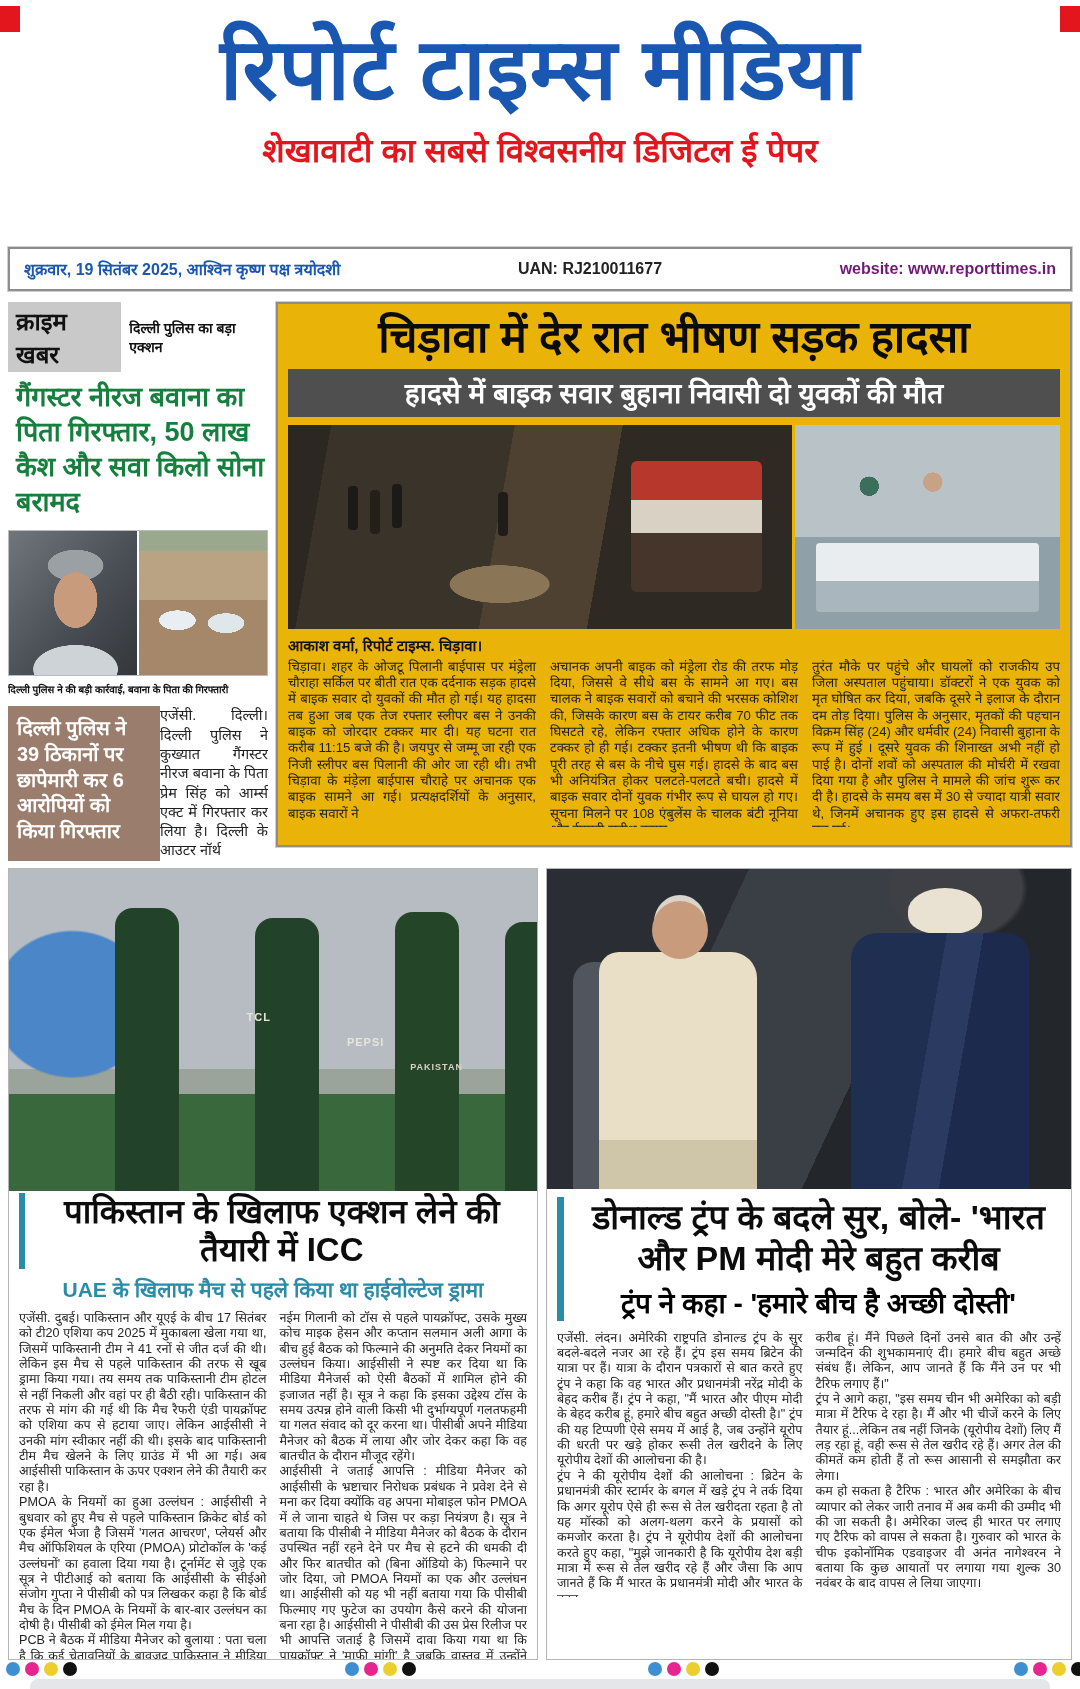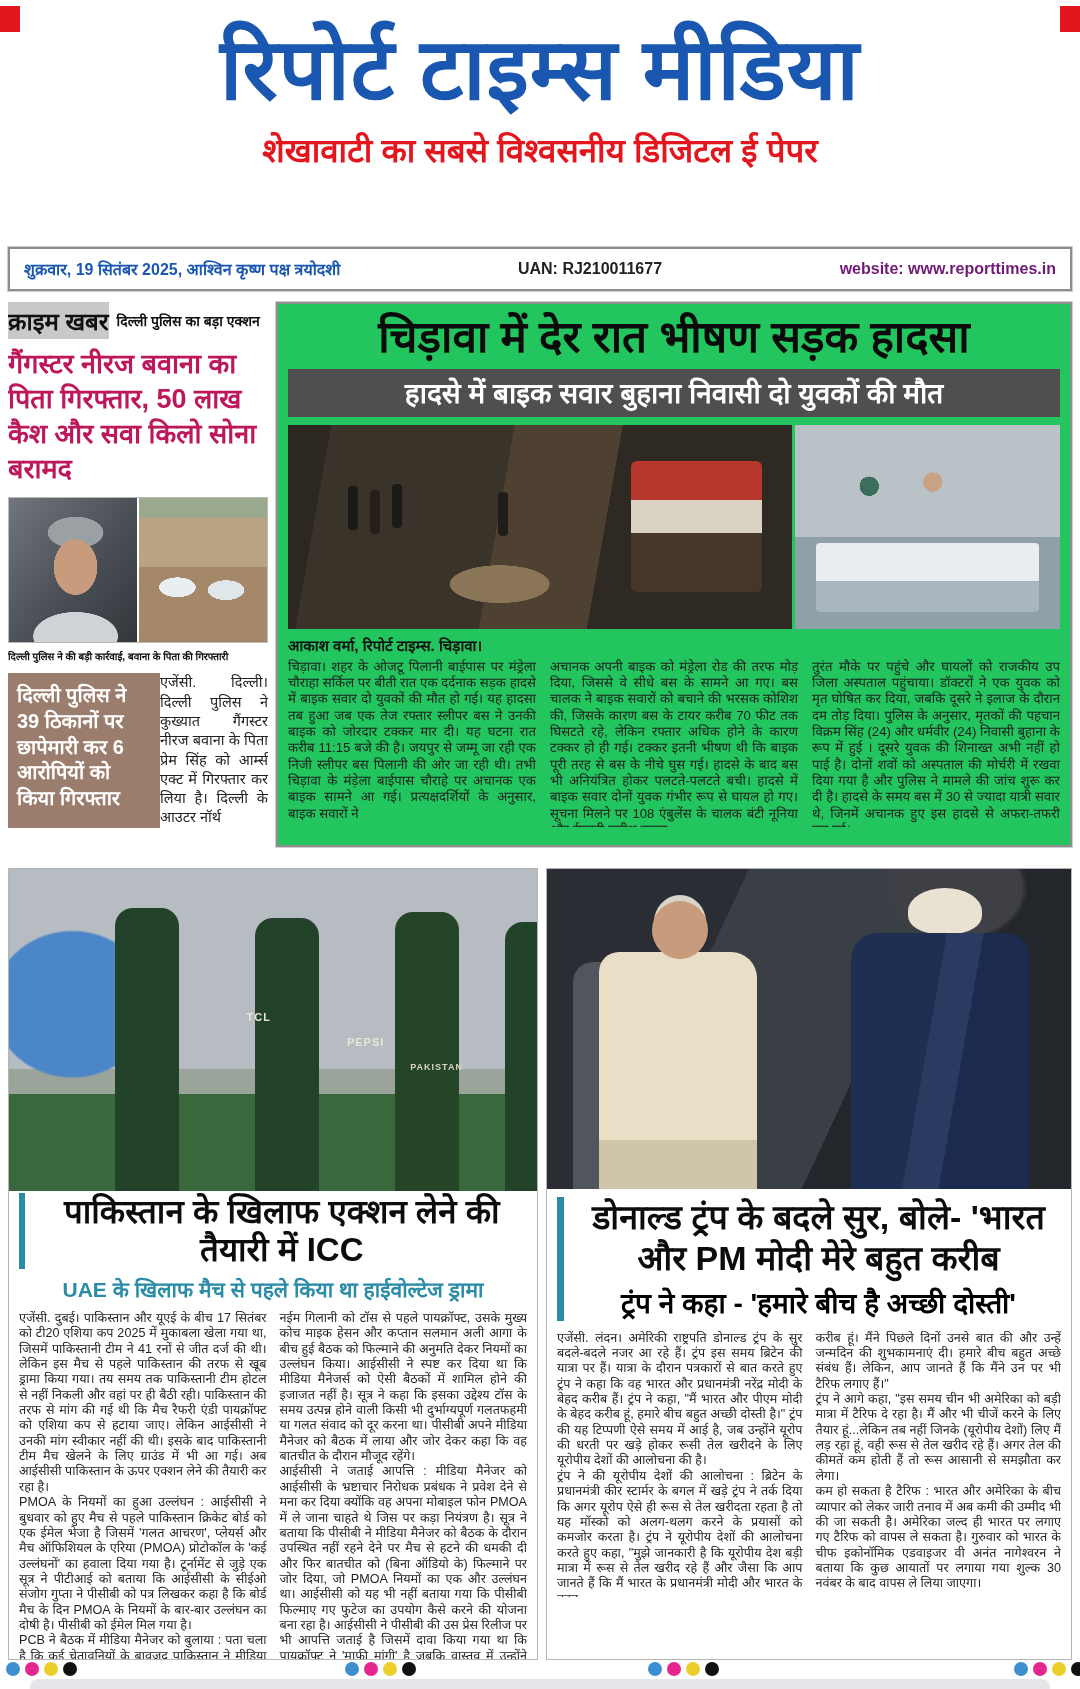--- a/index.html
+++ b/index.html
@@ -19,40 +19,40 @@
 
   
   .datebar { position:absolute; top:247px; left:8px; right:8px; height:44px; border:2px solid #8d8d8d; box-shadow:0 0 0 1px #cfcfcf; background:#fff; display:flex; align-items:center; justify-content:space-between; padding:4px 14px; }
   .datebar .date { color:#1a57b0; font-size:16px; font-weight:600; }
   .datebar .uan { color:#222; font-size:16px; font-weight:600; }
   .datebar .web { color:#701a75; font-size:16px; font-weight:600; }
 
   
   .crime { position:absolute; top:302px; left:8px; width:260px; height:562px; overflow:hidden; }
   .crime-tagrow { display:flex; align-items:center; gap:8px; }
-  .crime-tag { background:#c9c9c9; color:#111; font-size:24px; font-weight:800; padding:2px 0; }
+  .crime-tag { background:#c9c9c9; color:#111; font-size:24px; font-weight:800; padding:2px 8px; }
   .crime-kicker { color:#111; font-size:14px; font-weight:800; }
-  .crime-headline { margin-top:8px; color:#be185d; font-size:27px; line-height:1.3; font-weight:800; }
+  .crime-headline { margin-top:8px; color:#15803d; font-size:27px; line-height:1.3; font-weight:800;margin-left:8px; }
   .crime-photos { margin-top:10px; height:146px; display:flex; gap:2px; border:1px solid #bbb; }
   .crime-photo-man { flex:1; background:
       radial-gradient(36px 46px at 52% 48%, #c79b7c 60%, transparent 61%),
       radial-gradient(46px 26px at 52% 24%, #9aa0a4 60%, transparent 61%),
       radial-gradient(70px 40px at 52% 96%, #cdd3d6 60%, transparent 61%),
       linear-gradient(130deg,#70767c 0%, #4a4f55 55%, #33373c 100%); }
   .crime-photo-cash { flex:1; background:
       radial-gradient(26px 14px at 30% 62%, #e8eef2 70%, transparent 71%),
       radial-gradient(26px 14px at 68% 64%, #dfe7ea 70%, transparent 71%),
       linear-gradient(#9aa98e 0 14%, #b9a383 14% 48%, #a5876a 48% 100%); }
   .crime-caption { margin-top:6px; color:#111; font-size:10px; font-weight:800; }
   .crime-boxrow { margin-top:10px; display:flex; gap:0; }
   .crime-highlight { width:152px; background:#9b7d6d; color:#fff; font-size:20px; line-height:1.28; font-weight:700; padding:10px 9px; }
   .crime-intro { flex:1; color:#1f1f1f; font-size:14.5px; line-height:1.33; text-align:justify; white-space:pre-line; }
 
   
-  .mainbox { position:absolute; top:302px; left:276px; width:796px; height:545px; border:2px solid #8d8d8d; box-shadow:0 0 0 1px #cfcfcf; background:#22c55e; padding:8px 10px 6px; overflow:hidden; }
+  .mainbox { position:absolute; top:302px; left:276px; width:796px; height:545px; border:2px solid #8d8d8d; box-shadow:0 0 0 1px #cfcfcf; background:#eab308; padding:8px 10px 6px; overflow:hidden; }
   .main-headline { color:#0b0b0b; font-size:44px; font-weight:800; text-align:center; line-height:1.15; white-space:nowrap; overflow:hidden; }
   .main-subhead { margin-top:6px; background:#4f4f4f; color:#fff; font-size:28px; font-weight:700; text-align:center; padding:4px 0 6px; }
   .main-photos { margin-top:8px; height:204px; display:flex; gap:3px; }
   .main-photo-night { flex:1.9; background:
       radial-gradient(90px 34px at 42% 78%, #8a7657 55%, transparent 56%),
       linear-gradient(100deg, #2c2721 0 8%, #3a332a 8% 42%, #4e4132 42% 62%, #2e2923 62% 100%);
       position:relative; overflow:hidden; }
   .main-photo-night::before { content:""; position:absolute; right:6%; top:18%; width:26%; height:64%; background:linear-gradient(#b8372c 0 30%, #d9d2c4 30% 55%, #46352a 55% 100%); border-radius:6px; }
   .main-photo-night::after { content:""; position:absolute; left:12%; top:30%; width:10px; height:44px; background:#1c1a17; box-shadow:22px 4px 0 #242019, 44px -2px 0 #1c1a17, 150px 6px 0 #201d18; border-radius:4px; }
   .main-photo-hospital { flex:1; background:

